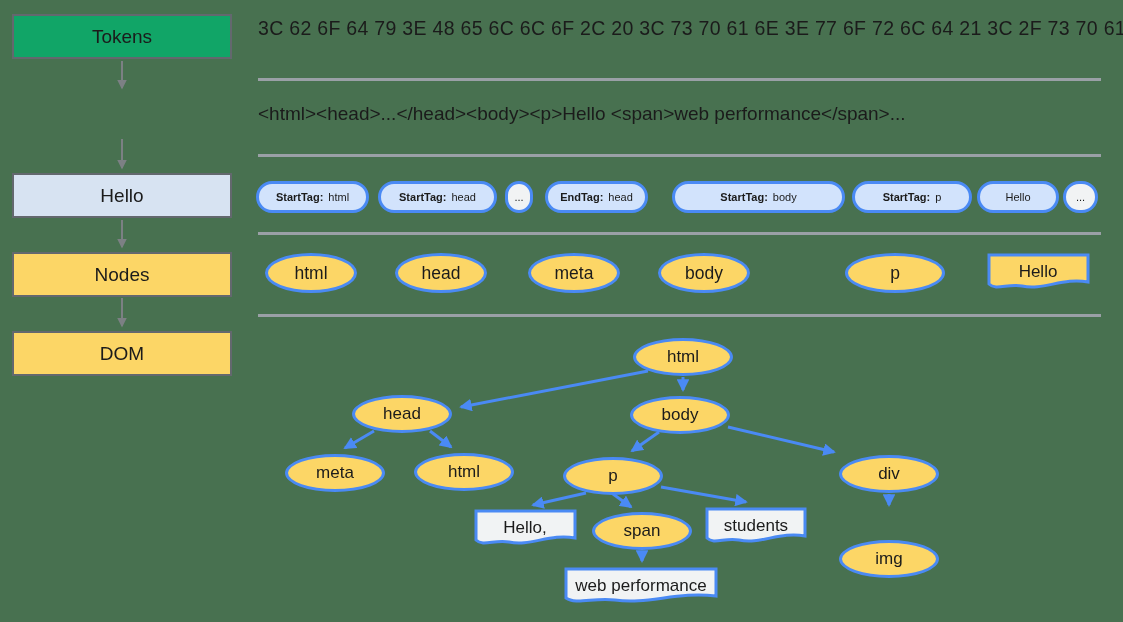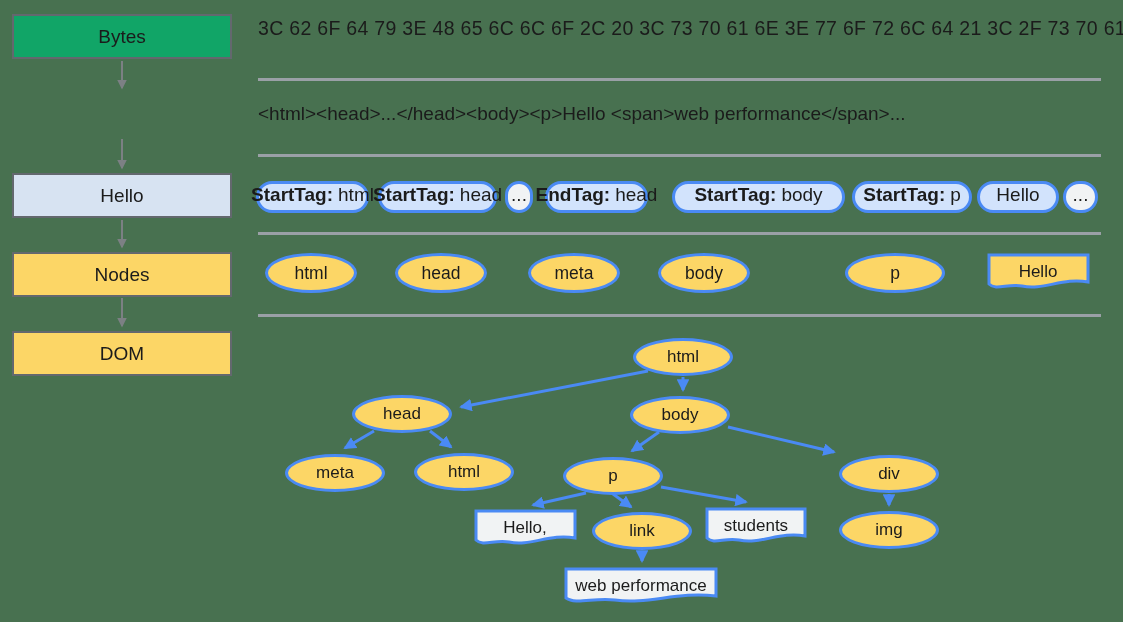--- a/index.html
+++ b/index.html
@@ -27,59 +27,59 @@
 
   
   .hex{position:absolute;left:258px;font-size:19.5px;font-weight:500;letter-spacing:.3px;white-space:nowrap}
   #hex1{top:17px}#hex2{top:43px}
 
   
   #chars-line{position:absolute;left:258px;top:103px;font-size:19px;font-weight:normal;white-space:nowrap}
 
   
   .token{position:absolute;top:181px;height:32px;border:3px solid var(--blue);border-radius:16px;
-         background:var(--tokenblue);display:flex;justify-content:center;
-         font-size:19px;white-space:nowrap}
+         background:var(--tokenblue);display:flex;align-items:center;justify-content:center;
+         font-size:11px;white-space:nowrap}
   .token b:not(:empty){margin-right:5px}
   .tk0{left:256px;width:113px}.tk1{left:378px;width:119px}.tk2{left:505px;width:28px}
   .tk3{left:545px;width:103px}.tk4{left:672px;width:173px}.tk5{left:852px;width:120px}
   .tk6{left:977px;width:82px}.tk7{left:1063px;width:35px}
   .tk2,.tk7{background:var(--paleshape)}
 
   
   .ell{position:absolute;border:3px solid var(--blue);border-radius:50%;background:var(--yellow);
        display:flex;align-items:center;justify-content:center;font-size:17.5px}
   
   .nell{top:253px;width:92px;height:40px}
   #n-html{left:265px}#n-head{left:395px}#n-meta{left:528px}#n-body{left:658px}#n-p{left:845px;width:100px}
   
   .dell{width:100px;height:38px;font-size:17px}
   #t-html{left:633px;top:338px}#t-head{left:352px;top:395px}#t-body{left:630px;top:396px}
   #t-meta{left:285px;top:454px}#t-link{left:414px;top:453px}#t-p{left:563px;top:457px}
-  #t-div{left:839px;top:455px}#t-span{left:592px;top:512px}#t-img{left:839px;top:511px}
+  #t-div{left:839px;top:455px}#t-span{left:592px;top:512px}#t-img{left:839px;top:540px}
 
   
   .doc{position:absolute;overflow:visible}
   .doc path{stroke:var(--blue);stroke-width:3;fill:var(--paleshape)}
   .doc.ydoc path{fill:var(--yellow)}
   .doc text{font-family:"Liberation Sans",sans-serif;font-size:17px;fill:var(--ink)}
   #n-hello{left:987px;top:253px}
   #t-hello{left:474px;top:509px}
   #t-students{left:705px;top:507px}
   #t-webperf{left:564px;top:567px}
 
   
   #overlay{position:absolute;left:0;top:0;pointer-events:none}
 </style>
 </head>
 <body>
 
 <div id="canvas">
 
-  <div class="pbox" id="b-bytes">Bytes</div>
+  <div class="pbox" id="b-bytes">Tokens</div>
   <div class="pbox" id="b-tokens">Hello</div>
   <div class="pbox" id="b-dom">DOM</div>
   <div class="pbox" id="b-nodes">Nodes</div>
 
   <div class="divider" id="d1"></div>
   <div class="divider" id="d2"></div>
   <div class="divider" id="d3"></div>
   <div class="divider" id="d4"></div>
 
   <div class="hex" id="hex1">3C 62 6F 64 79 3E 48 65 6C 6C 6F 2C 20 3C 73 70 61 6E 3E 77 6F 72 6C 64 21 3C 2F 73 70 61</div>
@@ -129,21 +129,21 @@
     <text x="51" y="24" text-anchor="middle">Hello</text>
   </svg>
 
   <div class="ell dell" id="t-html">html</div>
   <div class="ell dell" id="t-head">head</div>
   <div class="ell dell" id="t-body">body</div>
   <div class="ell dell" id="t-meta">meta</div>
   <div class="ell dell" id="t-link">html</div>
   <div class="ell dell" id="t-p">p</div>
   <div class="ell dell" id="t-div">div</div>
-  <div class="ell dell" id="t-span">link</div>
+  <div class="ell dell" id="t-span">span</div>
   <div class="ell dell" id="t-img">img</div>
 
   <svg class="doc" id="t-hello" width="103" height="38" viewBox="0 0 103 38">
     <path d="M2,2 H101 V29 C76,24 56,38 35,33 C21,30 9,38 2,31 Z"></path>
     <text x="51" y="24" text-anchor="middle">Hello,</text>
   </svg>
   <svg class="doc" id="t-students" width="102" height="38" viewBox="0 0 102 38">
     <path d="M2,2 H100 V29 C75,24 55,38 34,33 C20,30 9,38 2,31 Z"></path>
     <text x="51" y="24" text-anchor="middle">students</text>
   </svg>

